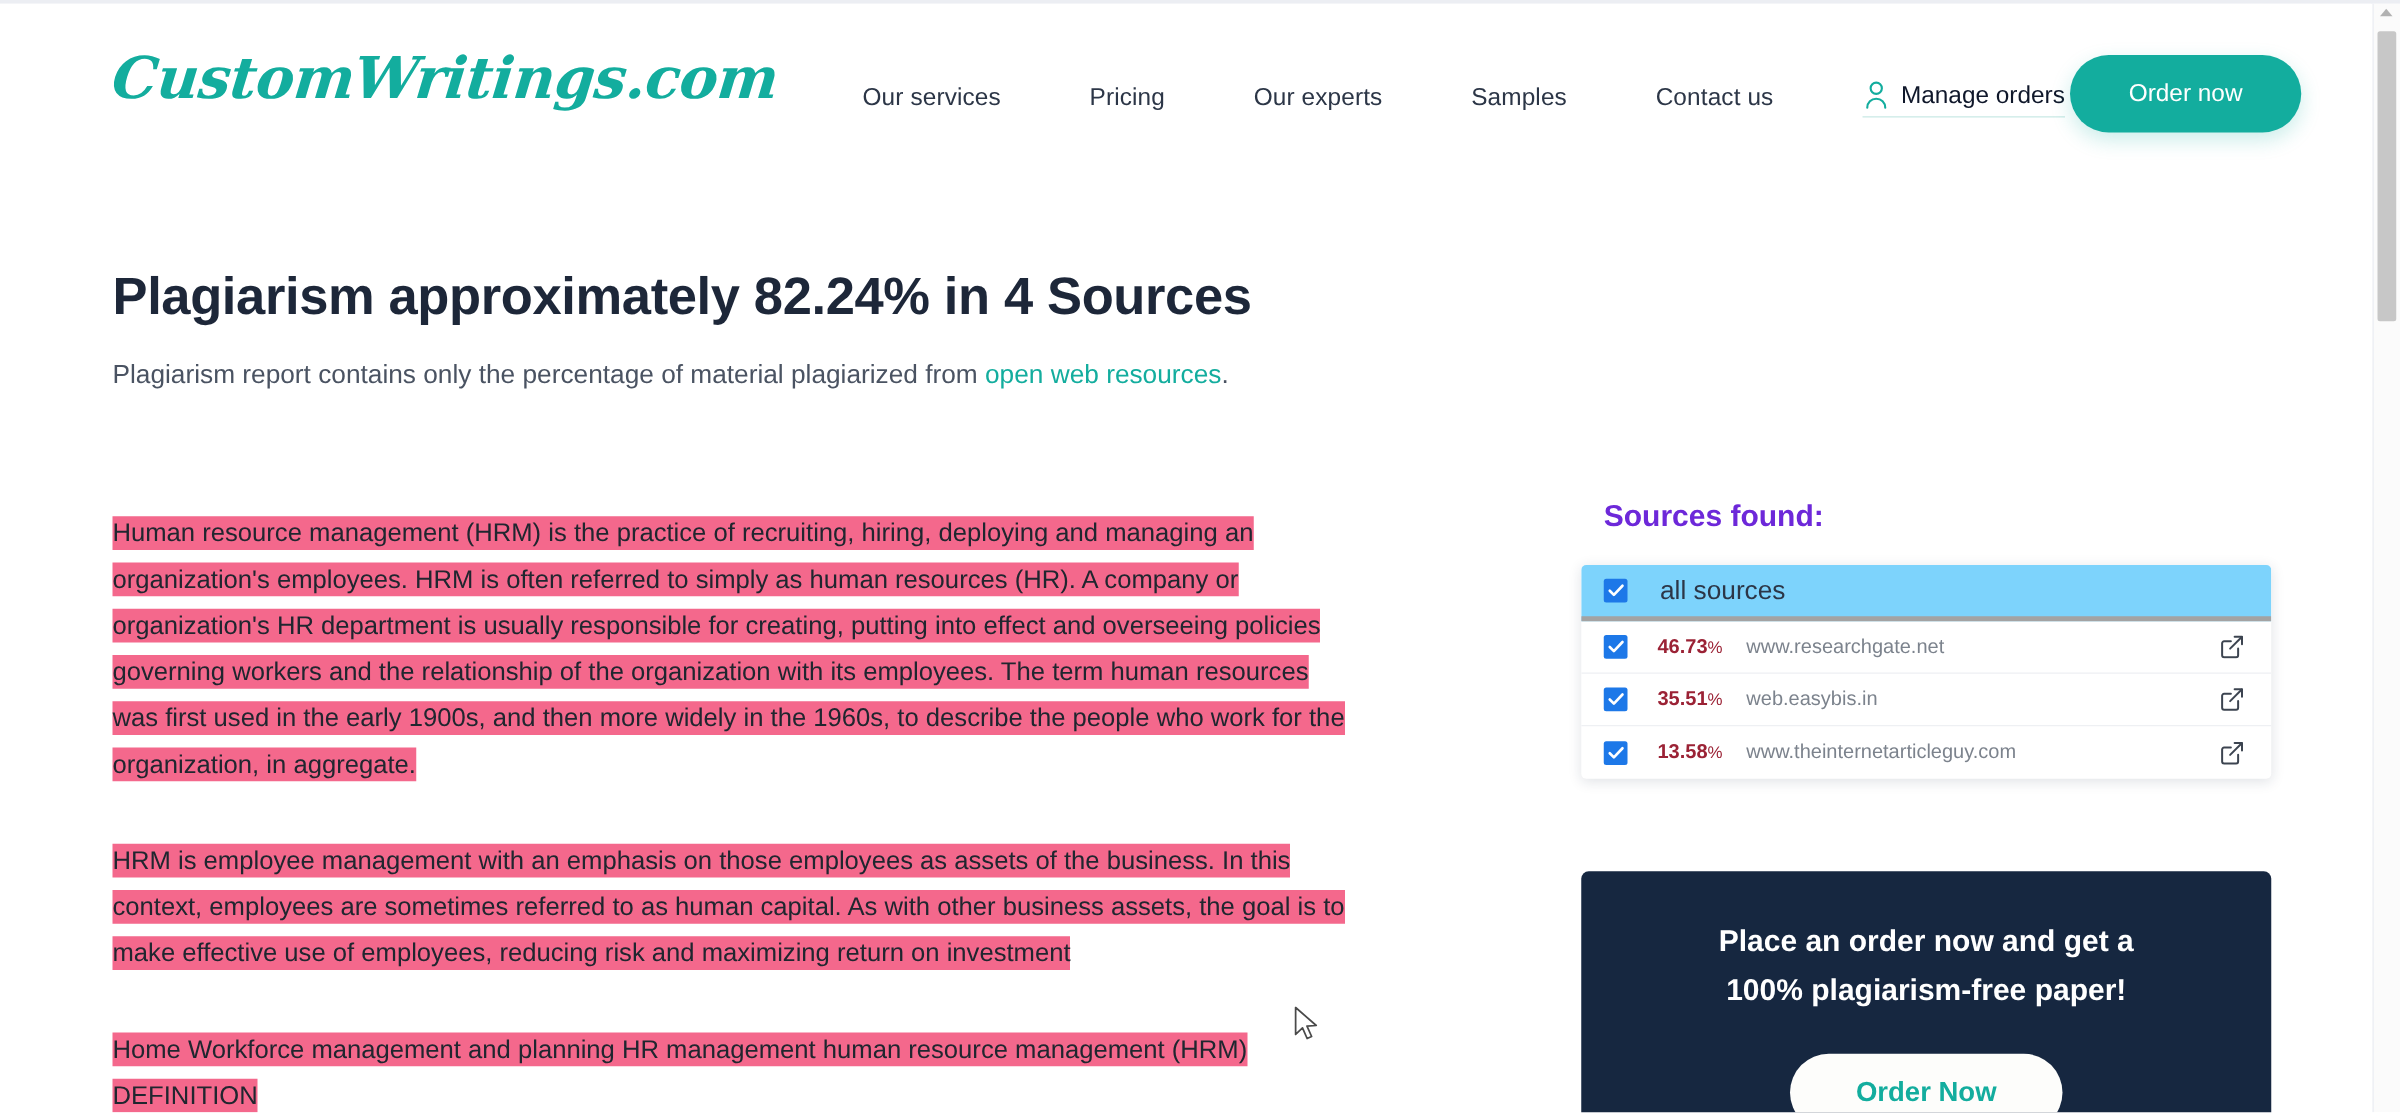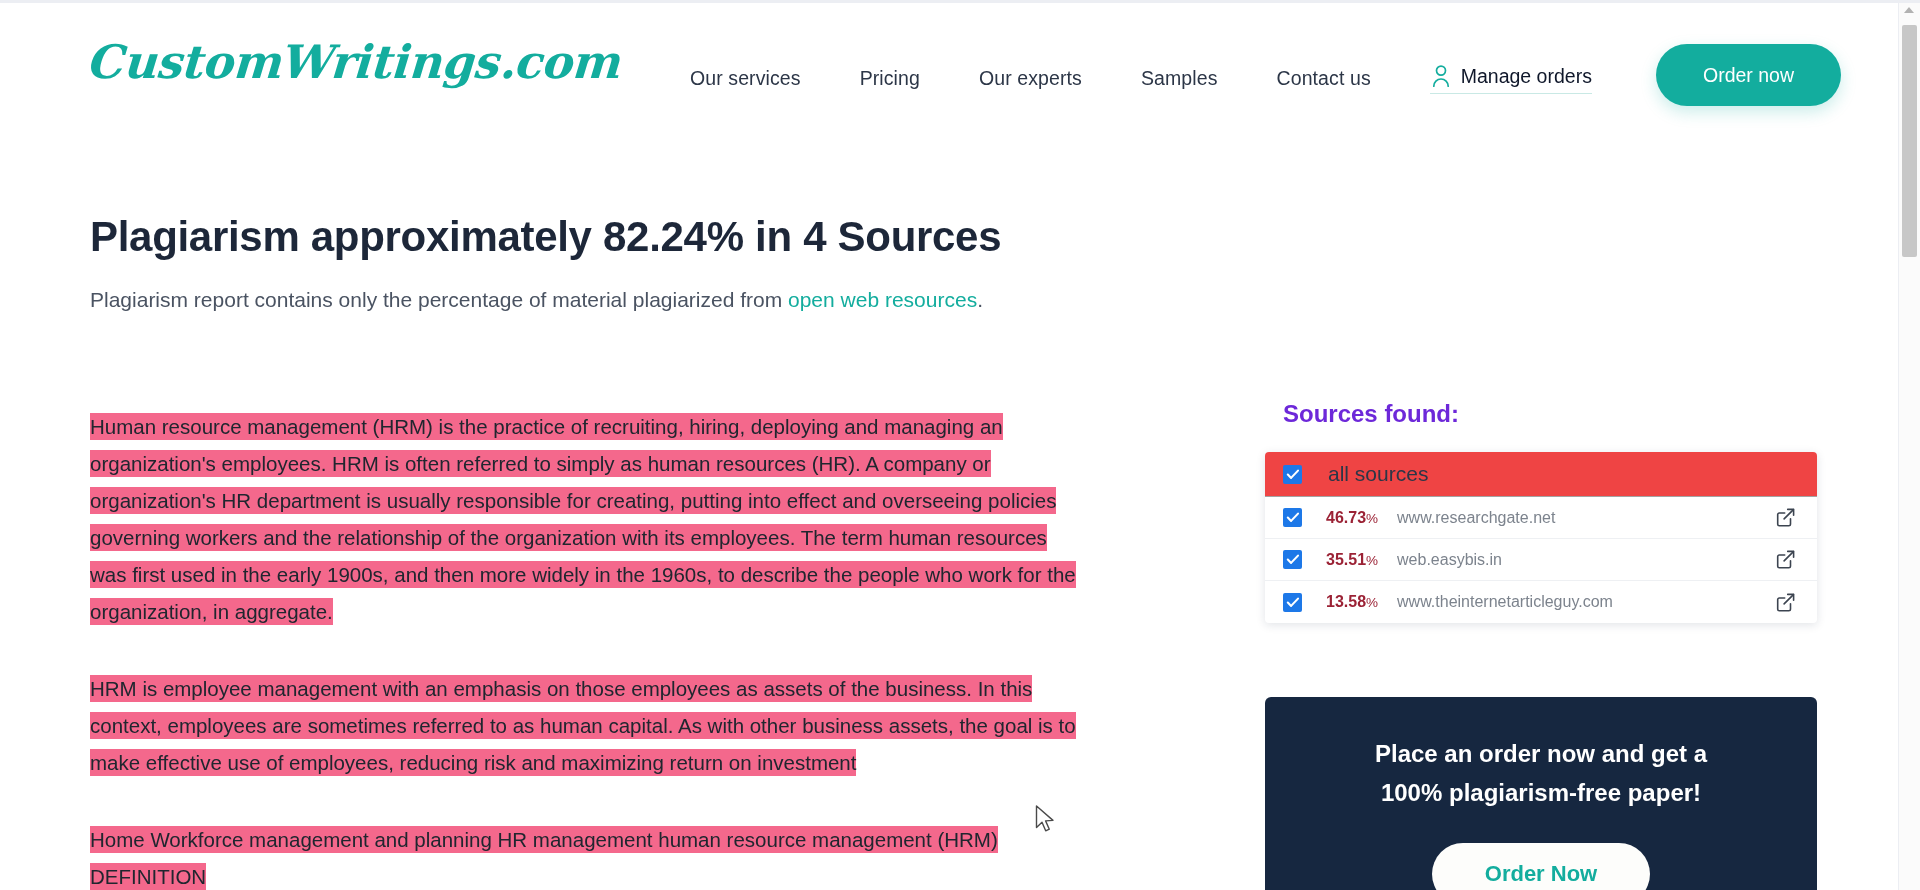--- a/index.html
+++ b/index.html
@@ -52,21 +52,21 @@
     white-space: nowrap;
     transform: skewX(-6deg);
   }
 
   .nav {
     position: absolute;
     left: 690px;
     top: 58px;
     display: flex;
     align-items: center;
-    gap: 4px;
+    gap: 16px;
   }
 
   .nav-item {
     font-size: 19.5px;
     color: #2c3647;
     font-weight: 400;
     white-space: nowrap;
     padding: 6px 0;
     margin-right: 55px;
     cursor: pointer;
@@ -177,23 +177,23 @@
 
   .source-row {
     display: flex;
     align-items: center;
     height: 42px;
     padding: 0 22px 0 18px;
     border-bottom: 1px solid #eef0f3;
     cursor: pointer;
   }
   .source-row.all {
-    background: #ef4444;
+    background: #7dd3fc;
     height: 45px;
-    border-bottom: 1px solid #a3a3a3;
+    border-bottom: 4px solid #a3a3a3;
   }
   .source-row:last-child { border-bottom: none; }
 
   .cbx {
     width: 19px; height: 19px;
     border-radius: 2px;
     background: #1d78e8;
     flex: 0 0 auto;
     position: relative;
     cursor: pointer;

